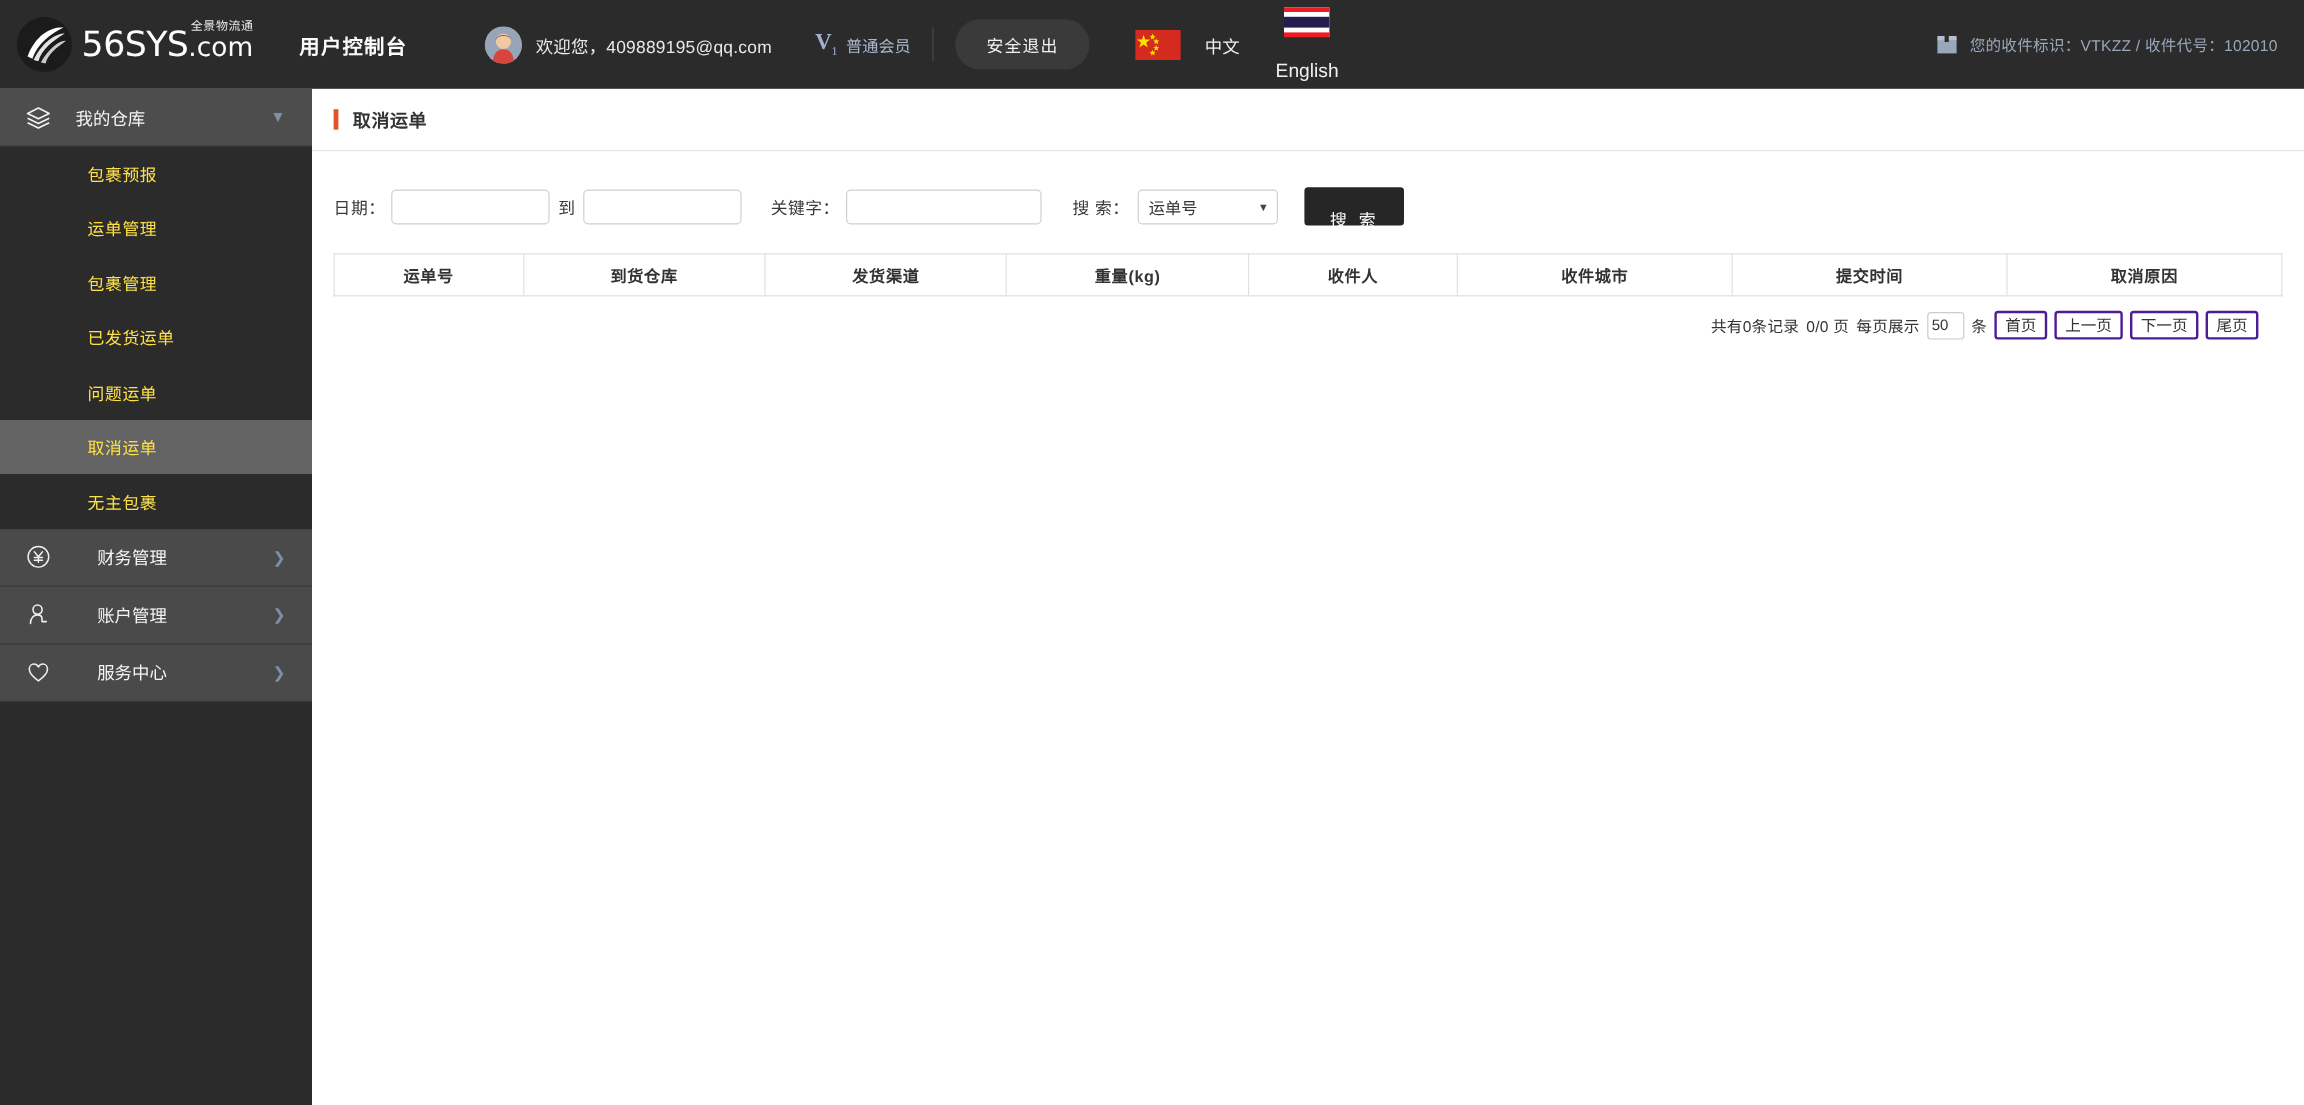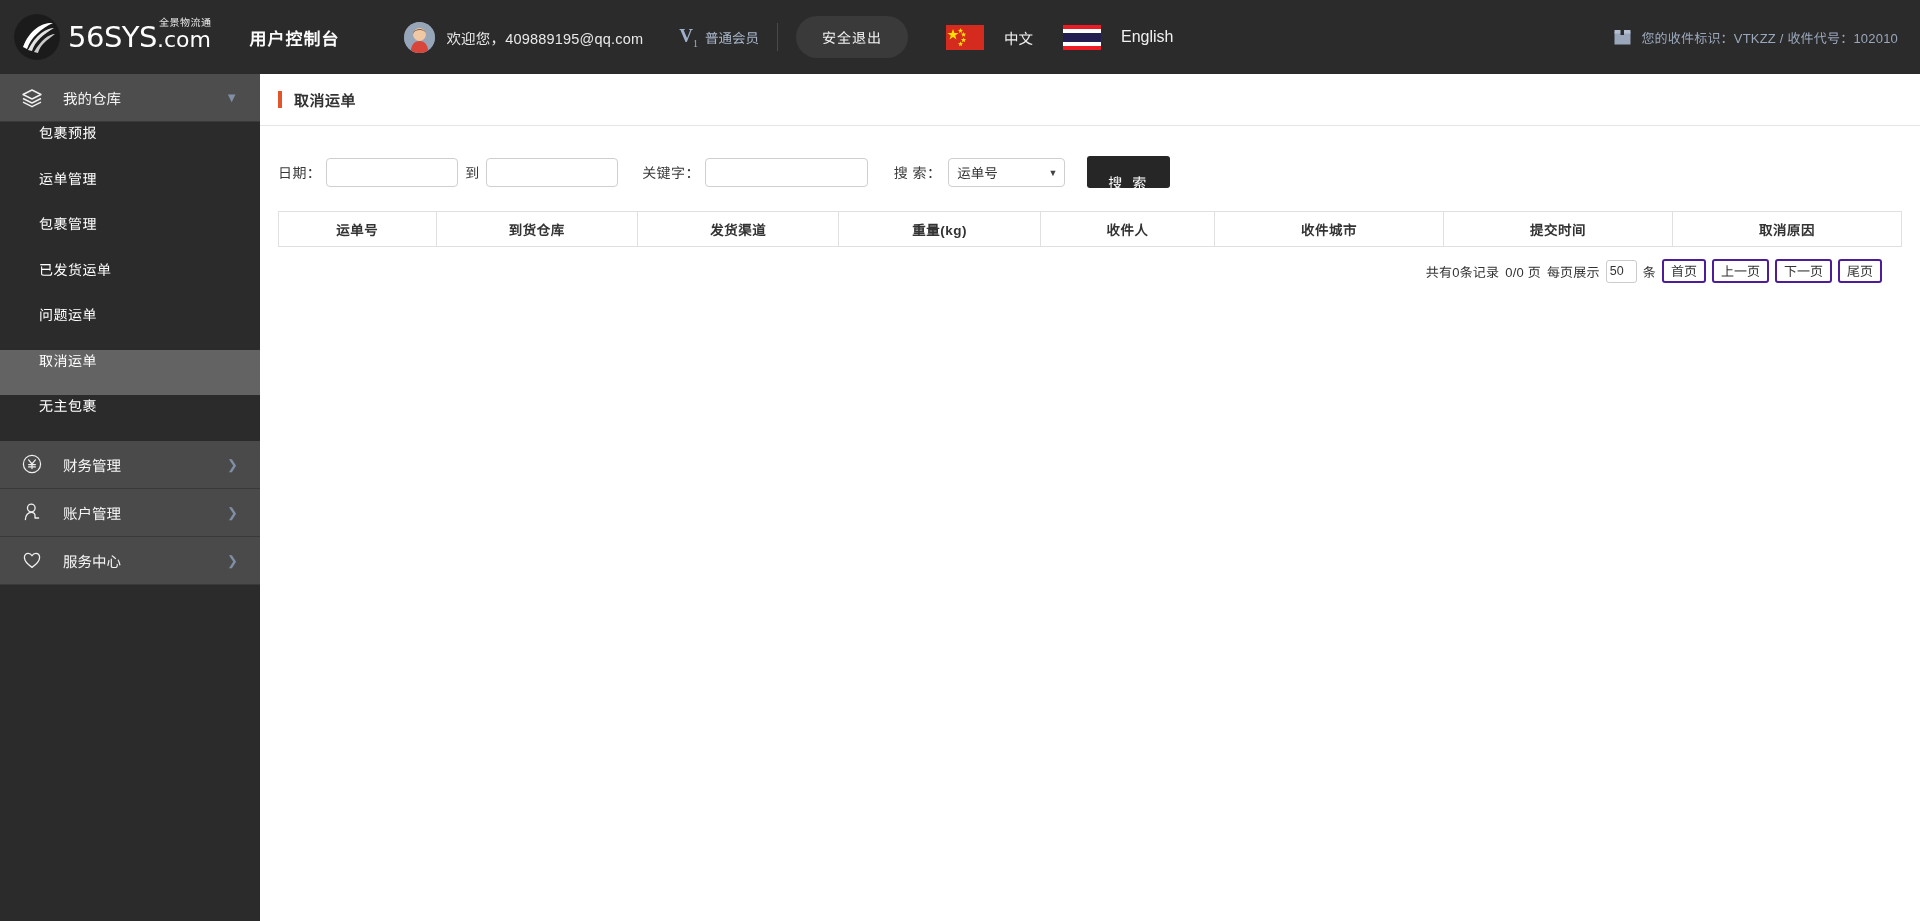--- a/index.html
+++ b/index.html
@@ -122,21 +122,21 @@
     letter-spacing: 1px;
     font-family: inherit;
   }
   .lang-group {
     display: flex;
     align-items: center;
     margin-left: 38px;
     gap: 20px;
     cursor: pointer;
   }
-  .lang-group.en { margin-left: 30px; }
+  .lang-group.en { margin-left: 30px; flex-direction: column; }
   .lang-label { color: #f0f0f0; font-size: 14.5px; }
   .lang-label.en-label { font-size: 16px; }
   .flag { width: 38px; height: 25px; flex: 0 0 auto; display:block; }
 
   .recv-id {
     position: absolute;
     right: 22px;
     top: 50%;
     transform: translateY(-50%);
     display: flex;
@@ -166,39 +166,40 @@
     align-items: center;
     padding: 0 20px 0 18px;
     color: #f4f4f4;
     font-size: 14.5px;
     cursor: pointer;
     position: relative;
     background: #4d4d4d;
     border-bottom: 1px solid #393939;
     font-family: Liberation Serif, serif;
   }
-  .nav-group-head.collapsed { background: #4a4a4a; }
+  .nav-group-head.collapsed { background: #4a4a4a; gap: 18px; }
   .nav-group-head .nav-ico {
     width: 28px; height: 28px;
     display: flex; align-items: center; justify-content: center;
     margin-right: 17px;
     flex: 0 0 auto;
   }
   .nav-group-head .chev {
     position: absolute;
     right: 22px;
     color: #7f8fa6;
     font-size: 13px;
     line-height: 1;
   }
   .nav-sub {
     height: 45.5px;
     display: flex;
-    padding-left: 39px;
-    color: #ffffff;
+    align-items: center;
+    padding-left: 73px;
+    color: #fde047;
     font-size: 14px;
     background: #2b2b2b;
     cursor: pointer;
     letter-spacing: 0.5px;
   }
   .nav-sub.active { background: #636363; }
 
   
   .main {
     flex: 1 1 auto;

